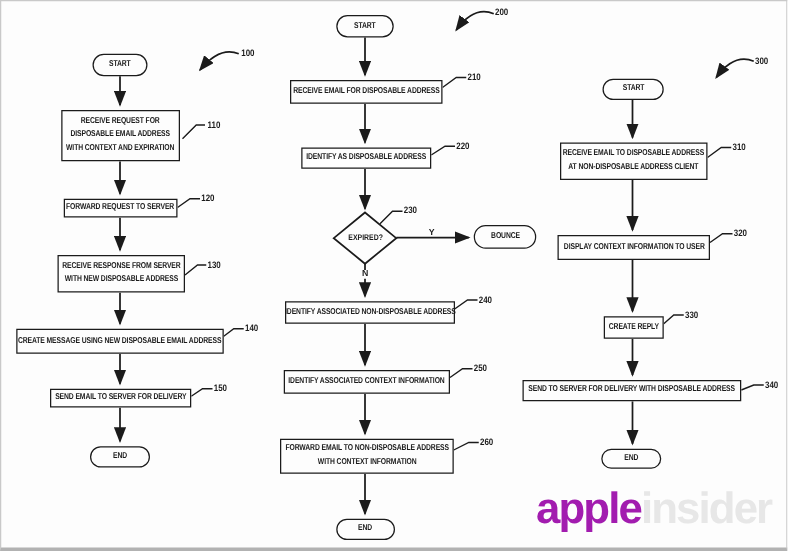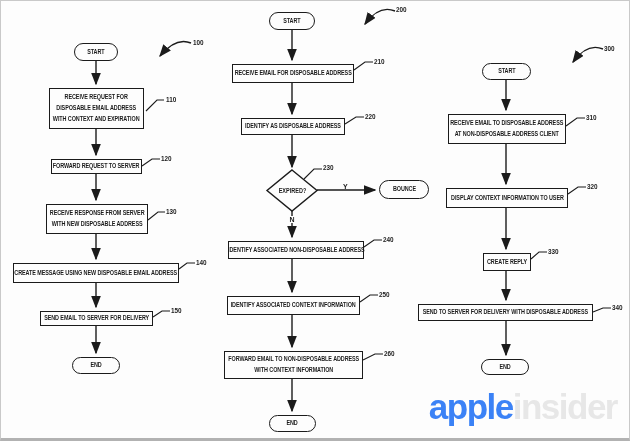--- a/index.html
+++ b/index.html
@@ -38,21 +38,21 @@
   }
   .branchlbl{
     position:absolute; font-size:7px; font-weight:700;
   }
   .nlabel{background:#fdfdfd; padding:0 1.5px;}
   .watermark{
     position:absolute; right:12px; bottom:14px;
     font-size:35px; font-weight:700; letter-spacing:-1.5px;
     line-height:1;
   }
-  .wm-bold{color:#3b82f6;}
+  .wm-bold{color:#a21caf;}
   .wm-light{color:#e7e7e7;}
 </style>
 </head>
 <body>
 
 <div class="canvas">
 
   <svg class="wires" viewBox="0 0 630 441">
     <defs>
       <marker id="ah" markerWidth="9" markerHeight="7" refX="8" refY="3.5" orient="auto">

